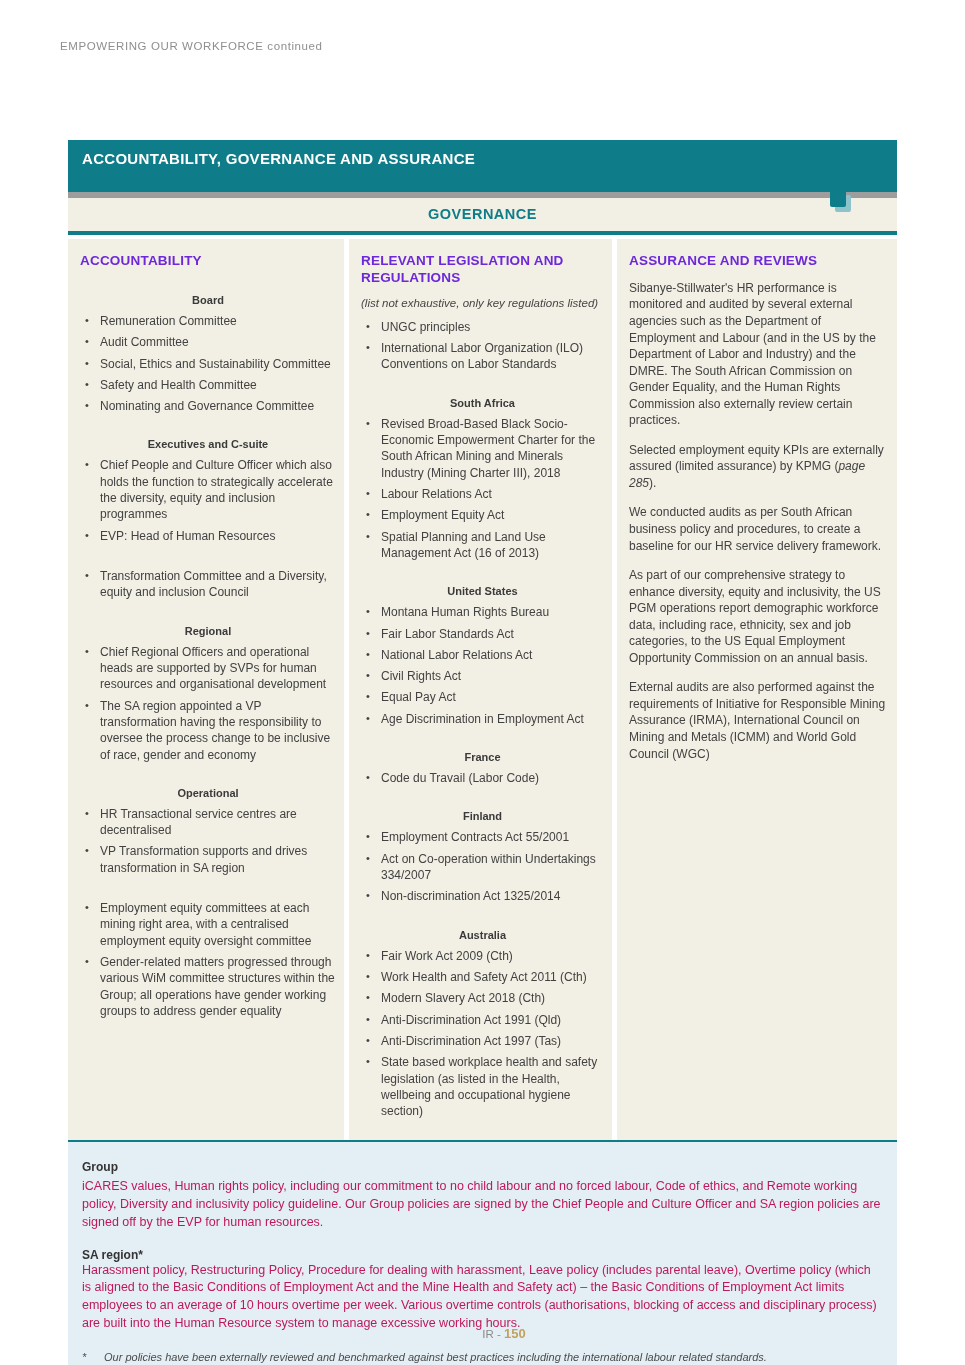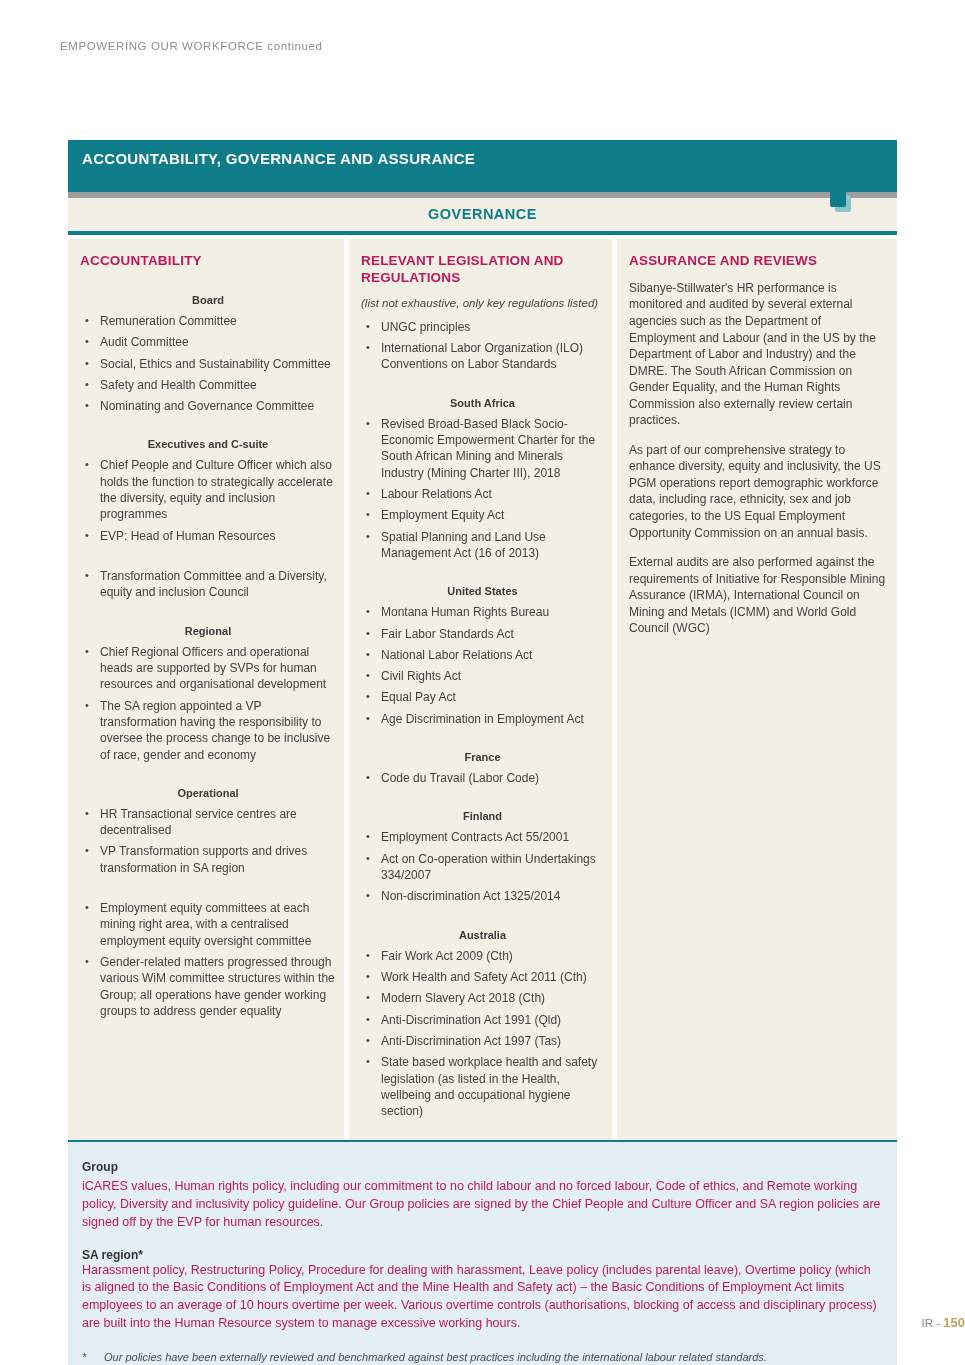--- a/index.html
+++ b/index.html
@@ -14,21 +14,21 @@
   .gray-stripe { height:6px; background:#9d9d9d; }
   .gov-band { background:#f2efe4; text-align:center; padding:8px 16px 9px; color:#0f7d89; font-weight:bold; font-size:14.5px; letter-spacing:0.5px; }
   .teal-line { height:4px; background:#0f7d89; margin-bottom:4px; }
 
   .columns { display:flex; gap:5px; align-items:stretch; min-height:760px; }
   .col { background:#f2efe4; padding:12px 8px 16px 12px; }
   .c0 { flex:0 0 276px; }
   .c1 { flex:0 0 263px; }
   .c2 { flex:1 1 auto; }
 
-  .col h3 { color:#be185d; font-size:13.5px; letter-spacing:0.2px; margin:2px 0 10px; line-height:1.25; }
+  .col h3 { color:#6d28d9; font-size:13.5px; letter-spacing:0.2px; margin:2px 0 10px; line-height:1.25; }
   .grp-title { font-weight:bold; color:#3a3a3a; font-size:11px; margin:24px 0 7px;text-align:center; }
   .note { font-style:italic; font-size:11.5px; color:#454545; margin:2px 0 10px; }
   .bullet { display:flex; margin:0 0 5px; font-size:12px; color:#424242; line-height:1.36; }
   .bullet.gap { margin-top:24px; }
   .dot { flex:0 0 20px; padding-left:5px; font-size:11px; }
   .btext { flex:1; }
   .para { font-size:12px; color:#424242; line-height:1.38; margin:0 0 13px; }
   .para em { font-style:italic; }
 
   .pages-icon { position:absolute; left:830px; top:190px; width:24px; height:26px; }
@@ -36,21 +36,21 @@
   .pages-icon .front { position:absolute; left:0; top:0; width:16px; height:17px; background:#0f7d89; border-radius:2px; }
 
   .policy-box { background:#e4eff5; border-top:2px solid #0f7d89; border-bottom:3px solid #0f7d89; padding:10px 14px 14px; }
   .policy-title { font-weight:bold; color:#333333; font-size:12px; margin:2px 0 10px; }
   .policy-sub { font-weight:bold; color:#333333; font-size:12px; margin:8px 0 4px; }
   .policy-text { font-size:12.5px; color:#be185d; line-height:1.42; }
   .policy-sub.sa { margin-top:16px; margin-bottom:0; }
   .footnote { display:flex; font-style:italic; font-size:11px; color:#4a4a4a; margin-top:18px; }
   .footnote .mark { flex:0 0 22px; }
 
-  .footer { position:absolute; left:0; right:0; bottom:35px; text-align:right; font-size:11.5px; color:#8a8a8a;padding-left:43px; }
+  .footer { position:absolute; left:0; right:0; bottom:24px; text-align:center; font-size:11.5px; color:#8a8a8a;padding-left:43px; }
   .footer .num { color:#c3a15f; font-weight:bold; font-size:13px; }
 </style>
 </head>
 <body>
 
 <div class="page">
 
   <div class="top-note">EMPOWERING OUR WORKFORCE continued</div>
 
   <div class="content">
@@ -216,20 +216,22 @@
             <span class="btext">Anti-Discrimination Act 1997 (Tas)</span>
           </div>
           <div class="bullet">
             <span class="dot">•</span>
             <span class="btext">State based workplace health and safety legislation (as listed in the Health, wellbeing and occupational hygiene section)</span>
           </div>
         </div>
         <div class="col c2">
           <h3>ASSURANCE AND REVIEWS</h3>
           <p class="para"><span>Sibanye-Stillwater's HR performance is monitored and audited by several external agencies such as the Department of Employment and Labour (and in the US by the Department of Labor and Industry) and the DMRE. The South African Commission on Gender Equality, and the Human Rights Commission also externally review certain practices.</span></p>
+          <p class="para"><span>Selected employment equity KPIs are externally assured (limited assurance) by KPMG (</span><em>page 285</em><span>).</span></p>
+          <p class="para"><span>We conducted audits as per South African business policy and procedures, to create a baseline for our HR service delivery framework.</span></p>
           <p class="para"><span>As part of our comprehensive strategy to enhance diversity, equity and inclusivity, the US PGM operations report demographic workforce data, including race, ethnicity, sex and job categories, to the US Equal Employment Opportunity Commission on an annual basis.</span></p>
           <p class="para"><span>External audits are also performed against the requirements of Initiative for Responsible Mining Assurance (IRMA), International Council on Mining and Metals (ICMM) and World Gold Council (WGC)</span></p>
         </div>
       </div>
 
     <div class="policy-box">
       <div class="policy-sub">Group</div>
       <div class="policy-text">iCARES values, Human rights policy, including our commitment to no child labour and no forced labour, Code of ethics, and Remote working policy, Diversity and inclusivity policy guideline. Our Group policies are signed by the Chief People and Culture Officer and SA region policies are signed off by the EVP for human resources.</div>
       <div class="policy-sub sa">SA region*</div>
       <div class="policy-text">Harassment policy, Restructuring Policy, Procedure for dealing with harassment, Leave policy (includes parental leave), Overtime policy (which is aligned to the Basic Conditions of Employment Act and the Mine Health and Safety act) – the Basic Conditions of Employment Act limits employees to an average of 10 hours overtime per week. Various overtime controls (authorisations, blocking of access and disciplinary process) are built into the Human Resource system to manage excessive working hours.</div>

